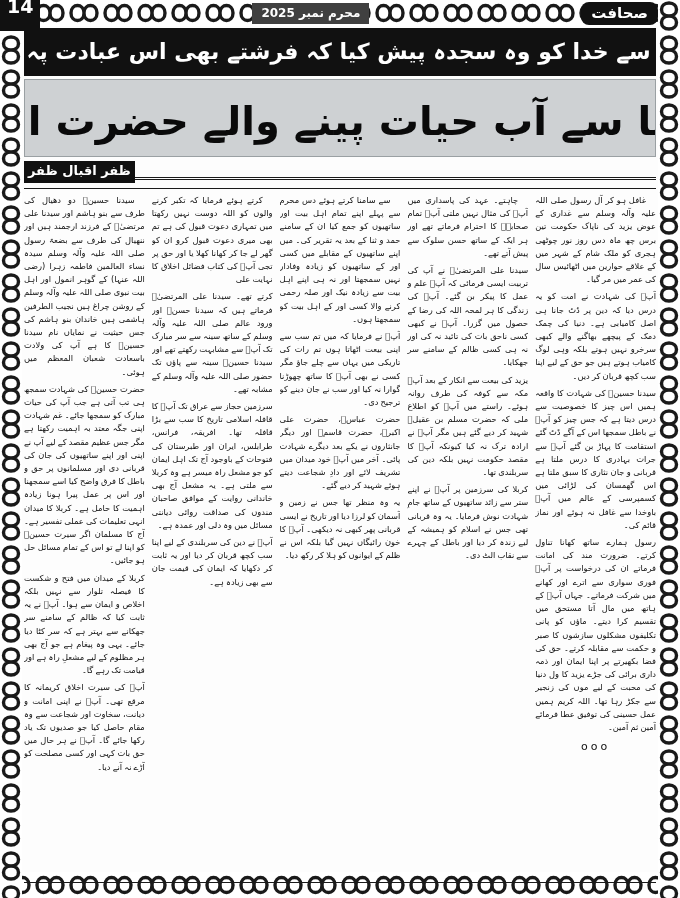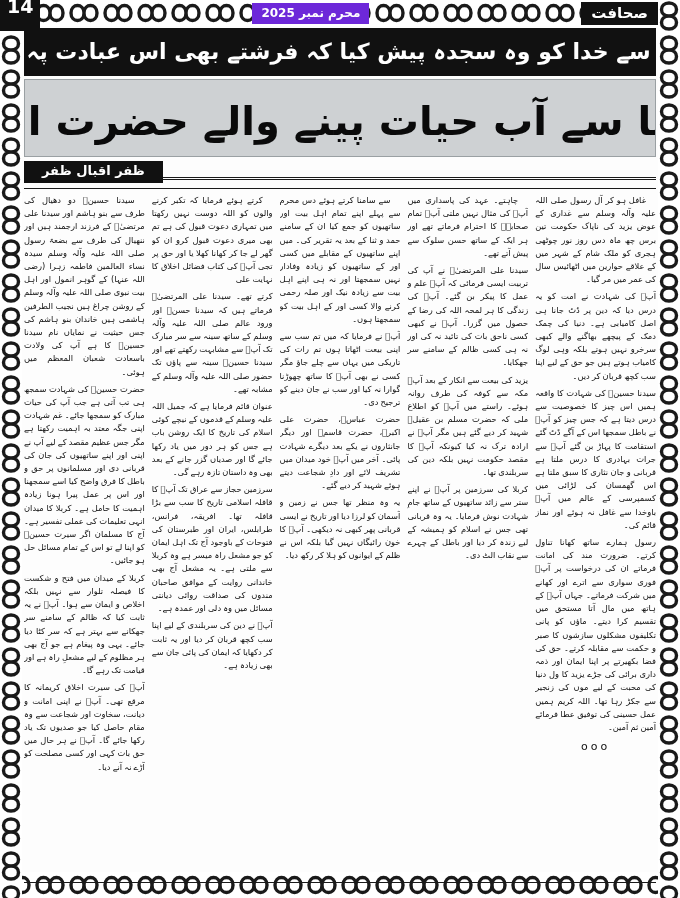--- a/index.html
+++ b/index.html
@@ -33,24 +33,25 @@
     box-sizing:border-box;
   }
   .mh-title{
     background:#111;color:#fff;
     font-weight:bold;font-size:15px;
     padding:2px 10px 3px 10px;
     margin-right:22px;
     letter-spacing:.5px;
     line-height:18px;
     white-space:nowrap;
+    border-radius:8px;
   }
   .mh-spacer{flex:1;}
   .mh-date{
-    background:#6d28d9;color:#fff;
+    background:#404040;color:#fff;
     font-weight:bold;font-size:12px;
     padding:3px 9px 4px 9px;
     line-height:14px;
     white-space:nowrap;
   }
   .mh-page{
     background:#111;color:#fff;
     font-weight:bold;font-size:19px;
     padding:0px 7px 14px 7px;
     line-height:22px;
@@ -109,21 +110,21 @@
   }
   .byline-rule{
     flex:1;
     border-bottom:3px double #1a1a1a;
     margin-bottom:3px;
   }
   .byline-name{
     background:#111;color:#fff;
     font-size:13px;font-weight:bold;
     line-height:20px;
-    padding:0 18px;
+    padding:0 4px;
     white-space:nowrap;
   }
 
   
   .body-rule{
     margin:5px 2px 0 2px;
     border-top:1px solid #1a1a1a;
   }
   .columns{
     margin:5px 2px 0 2px;
@@ -232,23 +233,22 @@
     <div class="columns">
       <div class="col" id="c1">
           <p class="lead">سیدنا حسینؓ دو دھیال کی طرف سے بنو ہاشم اور سیدنا علی مرتضیٰؓ کے فرزند ارجمند ہیں اور ننھیال کی طرف سے بضعۃ رسول صلی اللہ علیہ وآلہ وسلم سیدہ نساء العالمین فاطمہ زہرا (رضی اللہ عنہا) کے گوہر انمول اور اہل بیت نبوی صلی اللہ علیہ وآلہ وسلم کے روشن چراغ ہیں نجیب الطرفین ہاشمی ہیں خاندان بنو ہاشم کی جس حیثیت نے نمایاں نام سیدنا حسینؓ کا ہے آپ کی ولادت باسعادت شعبان المعظم میں ہوئی۔</p>
           <p>حضرت حسینؓ کی شہادت سمجھ ہی تب آتی ہے جب آپ کی حیات مبارک کو سمجھا جائے۔ غم شہادت اپنی جگہ معتد بہ اہمیت رکھتا ہے مگر جس عظیم مقصد کے لیے آپ نے اپنی اور اپنے ساتھیوں کی جان کی قربانی دی اور مسلمانوں پر حق و باطل کا فرق واضح کیا اسے سمجھنا اور اس پر عمل پیرا ہونا زیادہ اہمیت کا حامل ہے۔ کربلا کا میدان انہی تعلیمات کی عملی تفسیر ہے۔ آج کا مسلمان اگر سیرت حسینؓ کو اپنا لے تو اس کے تمام مسائل حل ہو جائیں۔</p>
           <p>کربلا کے میدان میں فتح و شکست کا فیصلہ تلوار سے نہیں بلکہ اخلاص و ایمان سے ہوا۔ آپؓ نے یہ ثابت کیا کہ ظالم کے سامنے سر جھکانے سے بہتر ہے کہ سر کٹا دیا جائے۔ یہی وہ پیغام ہے جو آج بھی ہر مظلوم کے لیے مشعلِ راہ ہے اور قیامت تک رہے گا۔</p>
           <p>آپؓ کی سیرت اخلاق کریمانہ کا مرقع تھی۔ آپؓ نے اپنی امانت و دیانت، سخاوت اور شجاعت سے وہ مقام حاصل کیا جو صدیوں تک یاد رکھا جائے گا۔ آپؓ نے ہر حال میں حق بات کہی اور کسی مصلحت کو آڑے نہ آنے دیا۔</p>
         </div>
       <div class="col" id="c2">
           <p class="lead">کرتے ہوئے فرمایا کہ تکبر کرنے والوں کو اللہ دوست نہیں رکھتا میں تمہاری دعوت قبول کی ہے تم بھی میری دعوت قبول کرو ان کو گھر لے جا کر کھانا کھلا یا اور حق پر تجی آپؓ کی کتاب فضائل اخلاق کا نہایت علی</p>
           <p>کرتے تھے۔ سیدنا علی المرتضیٰؓ فرماتے ہیں کہ سیدنا حسنؓ اور ورود عالم صلی اللہ علیہ وآلہ وسلم کے ساتھ سینہ سے سر مبارک تک آپؓ سے مشابہت رکھتے تھے اور سیدنا حسینؓ سینہ سے پاؤں تک حضور صلی اللہ علیہ وآلہ وسلم کے مشابہ تھے۔</p>
-          <p>عنوان قائم فرمایا ہے کہ جمیل اللہ علیہ وسلم کے قدموں کے نیچے کوئی اسلام کی تاریخ کا ایک روشن باب ہے جس کو ہر دور میں یاد رکھا جائے گا اور صدیاں گزر جانے کے بعد بھی وہ داستان تازہ رہے گی۔</p>
           <p>سرزمین حجاز سے عراق تک آپؓ کا قافلہ اسلامی تاریخ کا سب سے بڑا قافلہ تھا۔ افریقہ، فرانس، طرابلس، ایران اور طبرستان کی فتوحات کے باوجود آج تک اہل ایمان کو جو مشعل راہ میسر ہے وہ کربلا سے ملتی ہے۔ یہ مشعل آج بھی خاندانی روایت کے موافق صاحبان مندوں کی صداقت روائی دیانتی مسائل میں وہ دلی اور عمدہ ہے۔</p>
-          <p>آپؓ نے دین کی سربلندی کے لیے اپنا سب کچھ قربان کر دیا اور یہ ثابت کر دکھایا کہ ایمان کی پائی جان سے بھی زیادہ ہے۔</p>
+          <p>آپؓ نے دین کی سربلندی کے لیے اپنا سب کچھ قربان کر دیا اور یہ ثابت کر دکھایا کہ ایمان کی قیمت جان سے بھی زیادہ ہے۔</p>
         </div>
       <div class="col" id="c4">
           <p class="lead">سے سامنا کرتے ہوئے دس محرم سے پہلے اپنے تمام اہل بیت اور ساتھیوں کو جمع کیا ان کے سامنے حمد و ثنا کے بعد یہ تقریر کی۔ میں اپنے ساتھیوں کے مقابلے میں کسی اور کے ساتھیوں کو زیادہ وفادار نہیں سمجھتا اور نہ ہی اپنے اہل بیت سے زیادہ نیک اور صلہ رحمی کرنے والا کسی اور کے اہل بیت کو سمجھتا ہوں۔</p>
           <p>آپؓ نے فرمایا کہ میں تم سب سے اپنی بیعت اٹھاتا ہوں تم رات کی تاریکی میں یہاں سے چلے جاؤ مگر کسی نے بھی آپؓ کا ساتھ چھوڑنا گوارا نہ کیا اور سب نے جان دینے کو ترجیح دی۔</p>
           <p>حضرت عباسؓ، حضرت علی اکبرؓ، حضرت قاسمؓ اور دیگر جانثاروں نے یکے بعد دیگرے شہادت پائی۔ آخر میں آپؓ خود میدان میں تشریف لائے اور دادِ شجاعت دیتے ہوئے شہید کر دیے گئے۔</p>
           <p>یہ وہ منظر تھا جس نے زمین و آسمان کو لرزا دیا اور تاریخ نے ایسی قربانی پھر کبھی نہ دیکھی۔ آپؓ کا خون رائیگاں نہیں گیا بلکہ اس نے ظلم کے ایوانوں کو ہلا کر رکھ دیا۔</p>
         </div>
       <div class="col" id="c3">
           <p class="lead">چاہتے۔ عہد کی پاسداری میں آپؓ کی مثال نہیں ملتی آپؓ تمام صحابہؓ کا احترام فرماتے تھے اور ہر ایک کے ساتھ حسن سلوک سے پیش آتے تھے۔</p>
           <p>سیدنا علی المرتضیٰؓ نے آپ کی تربیت ایسی فرمائی کہ آپؓ علم و عمل کا پیکر بن گئے۔ آپؓ کی زندگی کا ہر لمحہ اللہ کی رضا کے حصول میں گزرا۔ آپؓ نے کبھی کسی ناحق بات کی تائید نہ کی اور نہ ہی کسی ظالم کے سامنے سر جھکایا۔</p>

